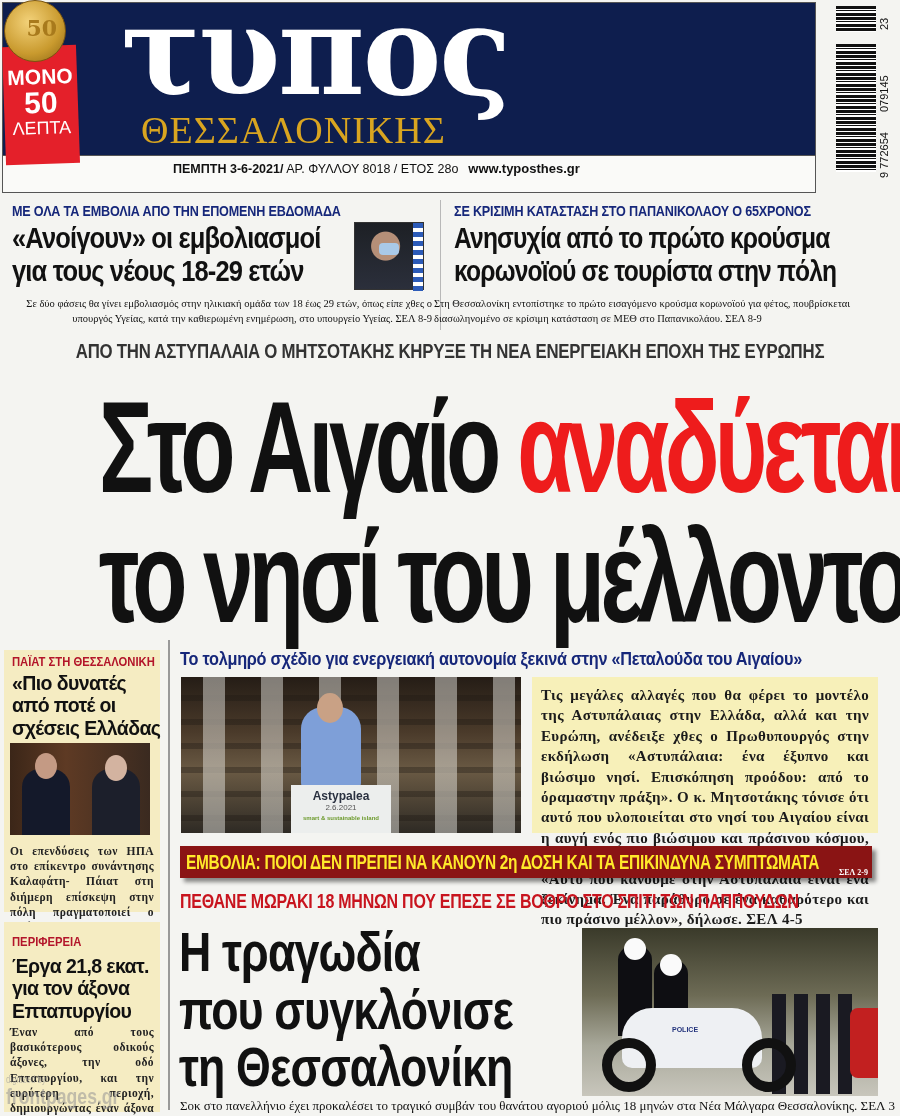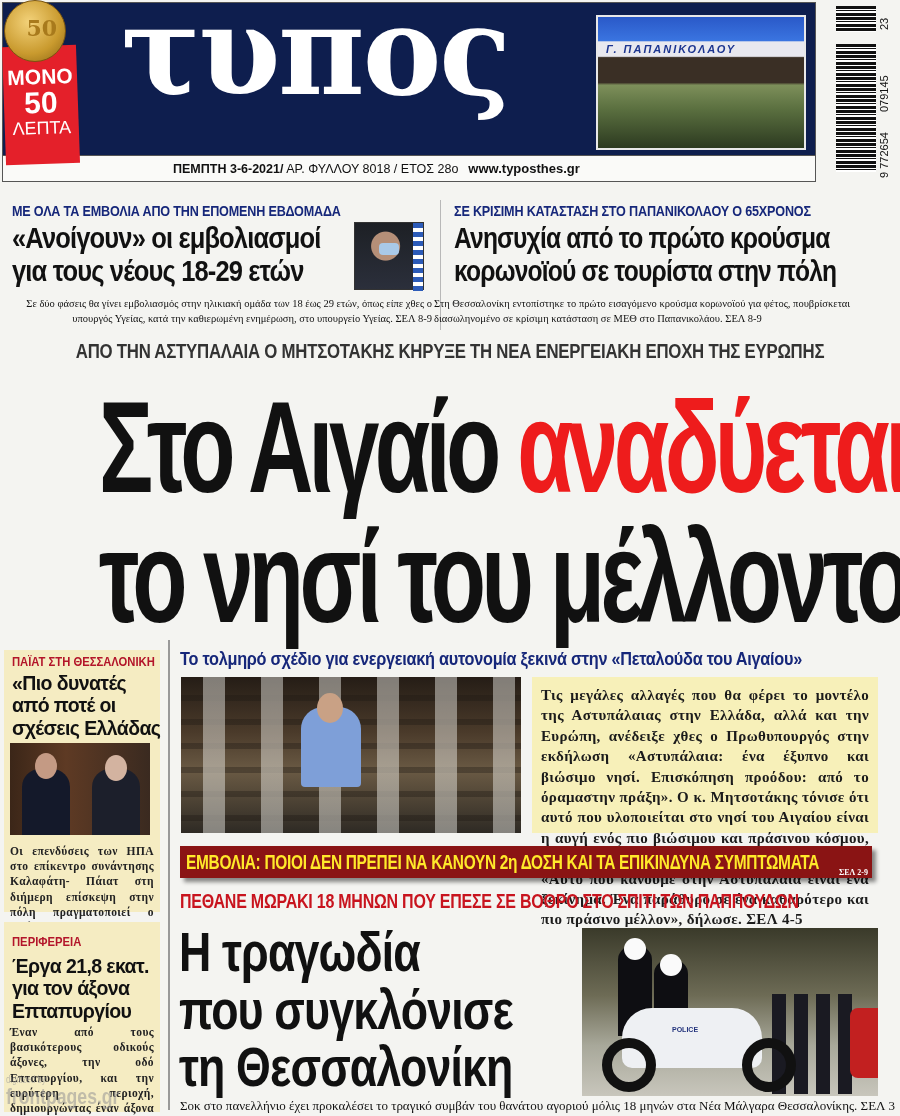--- a/index.html
+++ b/index.html
@@ -10,21 +10,21 @@
   
   .mast { left: 2px; top: 2px; width: 814px; height: 154px; background: #0e1e4e; border: 1px solid #555; }
   .logo { left: 118px; top: -14px; width: 290px; font-family: "DejaVu Serif", serif; font-weight: bold; font-size: 118px; color: #ffffff; letter-spacing: -2px; line-height: 1.05; transform: scaleY(1.05); }
   .logo-sub { left: 138px; top: 108px; font-family: "Liberation Serif", serif; font-size: 38px; color: #d9a520; letter-spacing: 1px; line-height: 1; }
   .coin { left: 4px; top: 0px; width: 62px; height: 62px; border-radius: 50%; background: radial-gradient(circle at 40% 35%, #f3d27a, #c99a2e 60%, #8a6414); border: 1px solid #7a5510; z-index: 3; }
   .coin span { position: absolute; right: 8px; top: 14px; font-size: 22px; color: #a87a1c; font-family: "DejaVu Serif", serif; font-weight: bold; }
   .price-tag { left: 4px; top: 46px; width: 74px; height: 118px; background: #e4202a; transform: rotate(-2deg); color: #fff; text-align: center; z-index: 2; padding-top: 20px; }
   .price-tag .l1 { font-size: 21px; font-weight: bold; line-height: 1; }
   .price-tag .l2 { font-size: 30px; font-weight: bold; line-height: 1.05; }
   .price-tag .l3 { font-size: 18px; line-height: 1.1; }
-  .dateline { left: 2px; top: 156px; width: 814px; height: 26px; background: #fafaf8; border: 1px solid #555; border-top: none; }
+  .dateline { left: 2px; top: 156px; width: 814px; height: 37px; background: #fafaf8; border: 1px solid #555; border-top: none; }
   .dateline .d { position: absolute; left: 170px; top: 5px; font-size: 12.5px; color: #111; white-space: nowrap; }
   .dateline .d b { font-weight: bold; }
   .dateline .d .web { font-weight: bold; margin-left: 10px; font-size: 13px; }
   .mast-photo { left: 593px; top: 12px; width: 210px; height: 135px; border: 2px solid #e8e8e8; background: linear-gradient(180deg, #2a59c8 0%, #3a74e0 18%, #e8e8ef 19%, #e8e8ef 30%, #3a2f25 31%, #3a2f25 50%, #7d8f5a 52%, #5b7040 70%, #2c3a20 100%); overflow: hidden; }
   .mast-photo .sign { position: absolute; left: 8px; top: 26px; font-size: 11px; font-weight: bold; color: #1c3590; letter-spacing: 2px; font-style: italic; }
   .barcode { left: 830px; top: 2px; width: 62px; height: 180px; }
   .barcode .bars { position: absolute; left: 6px; width: 40px; background: repeating-linear-gradient(180deg, #111 0 3px, #fff 3px 4px, #111 4px 5px, #fff 5px 7px, #111 7px 10px, #fff 10px 11px); }
   .barcode .num { position: absolute; font-size: 11px; color: #111; transform: rotate(-90deg); transform-origin: left top; white-space: nowrap; }
 
   
@@ -82,23 +82,21 @@
   .police-photo .crowd { position: absolute; left: 190px; top: 66px; width: 80px; height: 100px; background: repeating-linear-gradient(90deg, #1a1a22 0 14px, transparent 14px 22px); }
   .caption { left: 180px; top: 1098px; font-family: "Liberation Serif", serif; font-size: 13px; color: #111; white-space: nowrap; }
   .watermark { left: 6px; top: 1084px; font-size: 22px; font-weight: bold; color: rgba(150,150,150,0.55); transform: scaleX(0.8); transform-origin: left; }
   .watermark small { position: absolute; left: 0; top: -10px; font-size: 10px; font-weight: normal; }
 </style>
 </head>
 <body>
 
 <div class="abs mast">
   <div class="abs logo">τυπος</div>
-  <div class="abs mast-photo">
-    <span class="sign">Γ. ΠΑΠΑΝΙΚΟΛΑΟΥ</span>
-  </div>
+  <div class="abs logo-sub">ΘΕΣΣΑΛΟΝΙΚΗΣ</div>
 </div>
 <div class="abs coin">
     <span>50</span>
   </div>
 <div class="abs price-tag">
   <div class="l1">ΜΟΝΟ</div>
   <div class="l2">50</div>
   <div class="l3">ΛΕΠΤΑ</div>
 </div>
 <div class="abs dateline">
@@ -150,20 +148,25 @@
 <div class="abs side-h" style="left:12px;top:955px;width:150px;">Έργα 21,8 εκατ. για τον άξονα Επταπυργίου</div>
 <div class="abs side-body" style="left:10px;top:1025px;width:144px;">Έναν από τους βασικότερους οδικούς άξονες, την οδό Επταπυργίου, και την ευρύτερη περιοχή, δημιουργώντας έναν άξονα πρασίνου ανασχεδιάζει και αναβαθμίζει η Περιφέρεια Κεντρικής Μακεδονίας. ΣΕΛ 6</div>
 
 <div class="abs col-rule"></div>
 
 <div class="abs sub-h">Το τολμηρό σχέδιο για ενεργειακή αυτονομία ξεκινά στην «Πεταλούδα του Αιγαίου»</div>
 <div class="abs pm-photo">
   <span class="houses"></span>
     <span class="man"></span>
     <span class="head"></span>
+  <div class="podium">
+    <div class="t1">Astypalea</div>
+    <div class="t2">2.6.2021</div>
+    <div class="t3">smart &amp; sustainable island</div>
+  </div>
 </div>
 <div class="abs pm-text">
     <p>Τις μεγάλες αλλαγές που θα φέρει το μοντέλο της Αστυπάλαιας στην Ελλάδα, αλλά και την Ευρώπη, ανέδειξε χθες ο Πρωθυπουργός στην εκδήλωση «Αστυπάλαια: ένα έξυπνο και βιώσιμο νησί. Επισκόπηση προόδου: από το όραμαστην πράξη». Ο κ. Μητσοτάκης τόνισε ότι αυτό που υλοποιείται στο νησί του Αιγαίου είναι η αυγή ενός πιο βιώσιμου και πράσινου κόσμου, όπου η ενέργεια δε θα πλήττει τον πλανήτη. «Αυτό που κάνουμε στην Αστυπάλαια είναι ένα ξεκίνημα. Ένα παράθυρο σε ένα καθαρότερο και πιο πράσινο μέλλον», δήλωσε. ΣΕΛ 4-5</p>
   </div>
 
 <div class="abs banner">
   <span class="bt">ΕΜΒΟΛΙΑ: ΠΟΙΟΙ ΔΕΝ ΠΡΕΠΕΙ ΝΑ ΚΑΝΟΥΝ 2η ΔΟΣΗ ΚΑΙ ΤΑ ΕΠΙΚΙΝΔΥΝΑ ΣΥΜΠΤΩΜΑΤΑ</span>
   <span class="bp">ΣΕΛ 2-9</span>
 </div>
 

